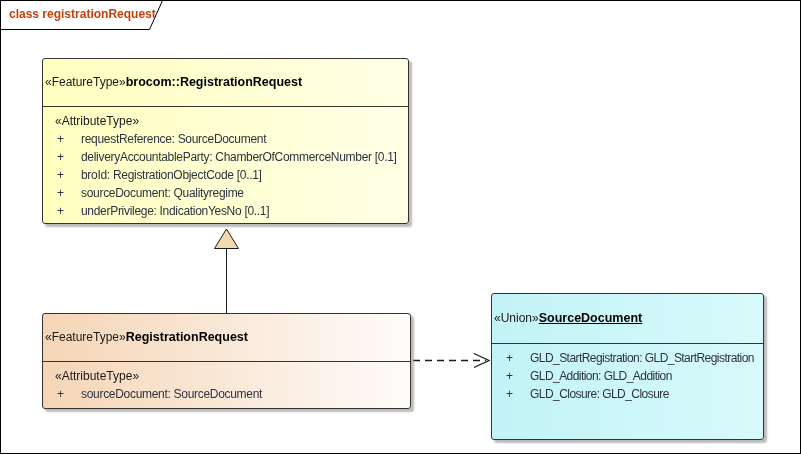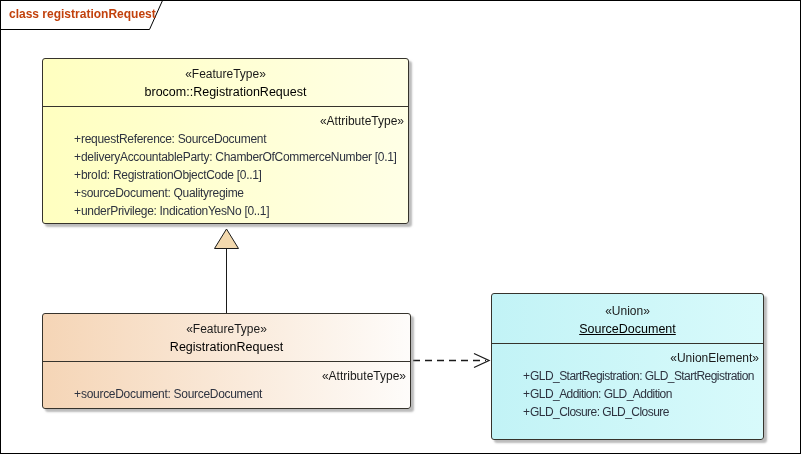--- a/index.html
+++ b/index.html
@@ -24,31 +24,31 @@
     border-radius:3px;
     box-shadow:3px 3px 2px rgba(150,150,150,0.65);
   }
   .box-yellow{left:41px;top:57px;width:367px;height:166px;
     background:linear-gradient(to right,#ffffc0,#ffffe6);}
   .box-tan{left:41px;top:312px;width:369px;height:96px;
     background:linear-gradient(to right,#f5d5b6,#fefcfa);}
   .box-cyan{left:490px;top:292px;width:273px;height:147px;
     background:linear-gradient(to right,#c2f3f6,#d8fafb);}
   .box-header{
-    display:flex;flex-direction:column;align-items:center;justify-content:flex-end;
+    display:flex;flex-direction:row;align-items:center;justify-content:flex-start;
     border-bottom:1px solid #36332c;
     padding:4px 2px 5px 2px;
   }
   .box-yellow .box-header{height:48px;}
   .box-tan .box-header{height:48px;}
   .box-cyan .box-header{height:50px;}
   .stereotype{font-size:12px;color:#1a1a1a;line-height:18px;white-space:nowrap;}
-  .class-name{font-size:12.5px;font-weight:normal;color:#000;line-height:18px;white-space:nowrap;}
+  .class-name{font-size:12.5px;font-weight:bold;color:#000;line-height:18px;white-space:nowrap;}
   .underline{text-decoration:underline;}
-  .box-body{padding:5px 4px 0 4px;text-align:right;}
+  .box-body{padding:5px 4px 0 4px;}
   .section-stereotype{
     font-size:12px;color:#1a1a1a;line-height:18px;
     padding-left:8px;white-space:nowrap;
   }
   .attr-row{display:flex;height:18px;line-height:18px;white-space:nowrap;}
   .vis{width:34px;flex:0 0 34px;padding-left:10px;font-size:12px;color:#2e3340;}
   .attr-text{font-size:12px;color:#2e3340;letter-spacing:-0.3px;}
   .box-cyan .attr-text{letter-spacing:-0.55px;}
   .arrow-layer{position:absolute;left:0;top:0;pointer-events:none;}
 </style>
@@ -122,21 +122,20 @@
         </div>
       </div>
   </div>
 
   <div class="uml-box box-cyan">
     <div class="box-header">
       <div class="stereotype">«Union»</div>
       <div class="class-name underline">SourceDocument</div>
     </div>
     <div class="box-body">
-      <div class="section-stereotype">«UnionElement»</div>
 
         <div class="attr-row">
           <span class="vis">+</span>
           <span class="attr-text">GLD_StartRegistration: GLD_StartRegistration</span>
         </div>
 
         <div class="attr-row">
           <span class="vis">+</span>
           <span class="attr-text">GLD_Addition: GLD_Addition</span>
         </div>

